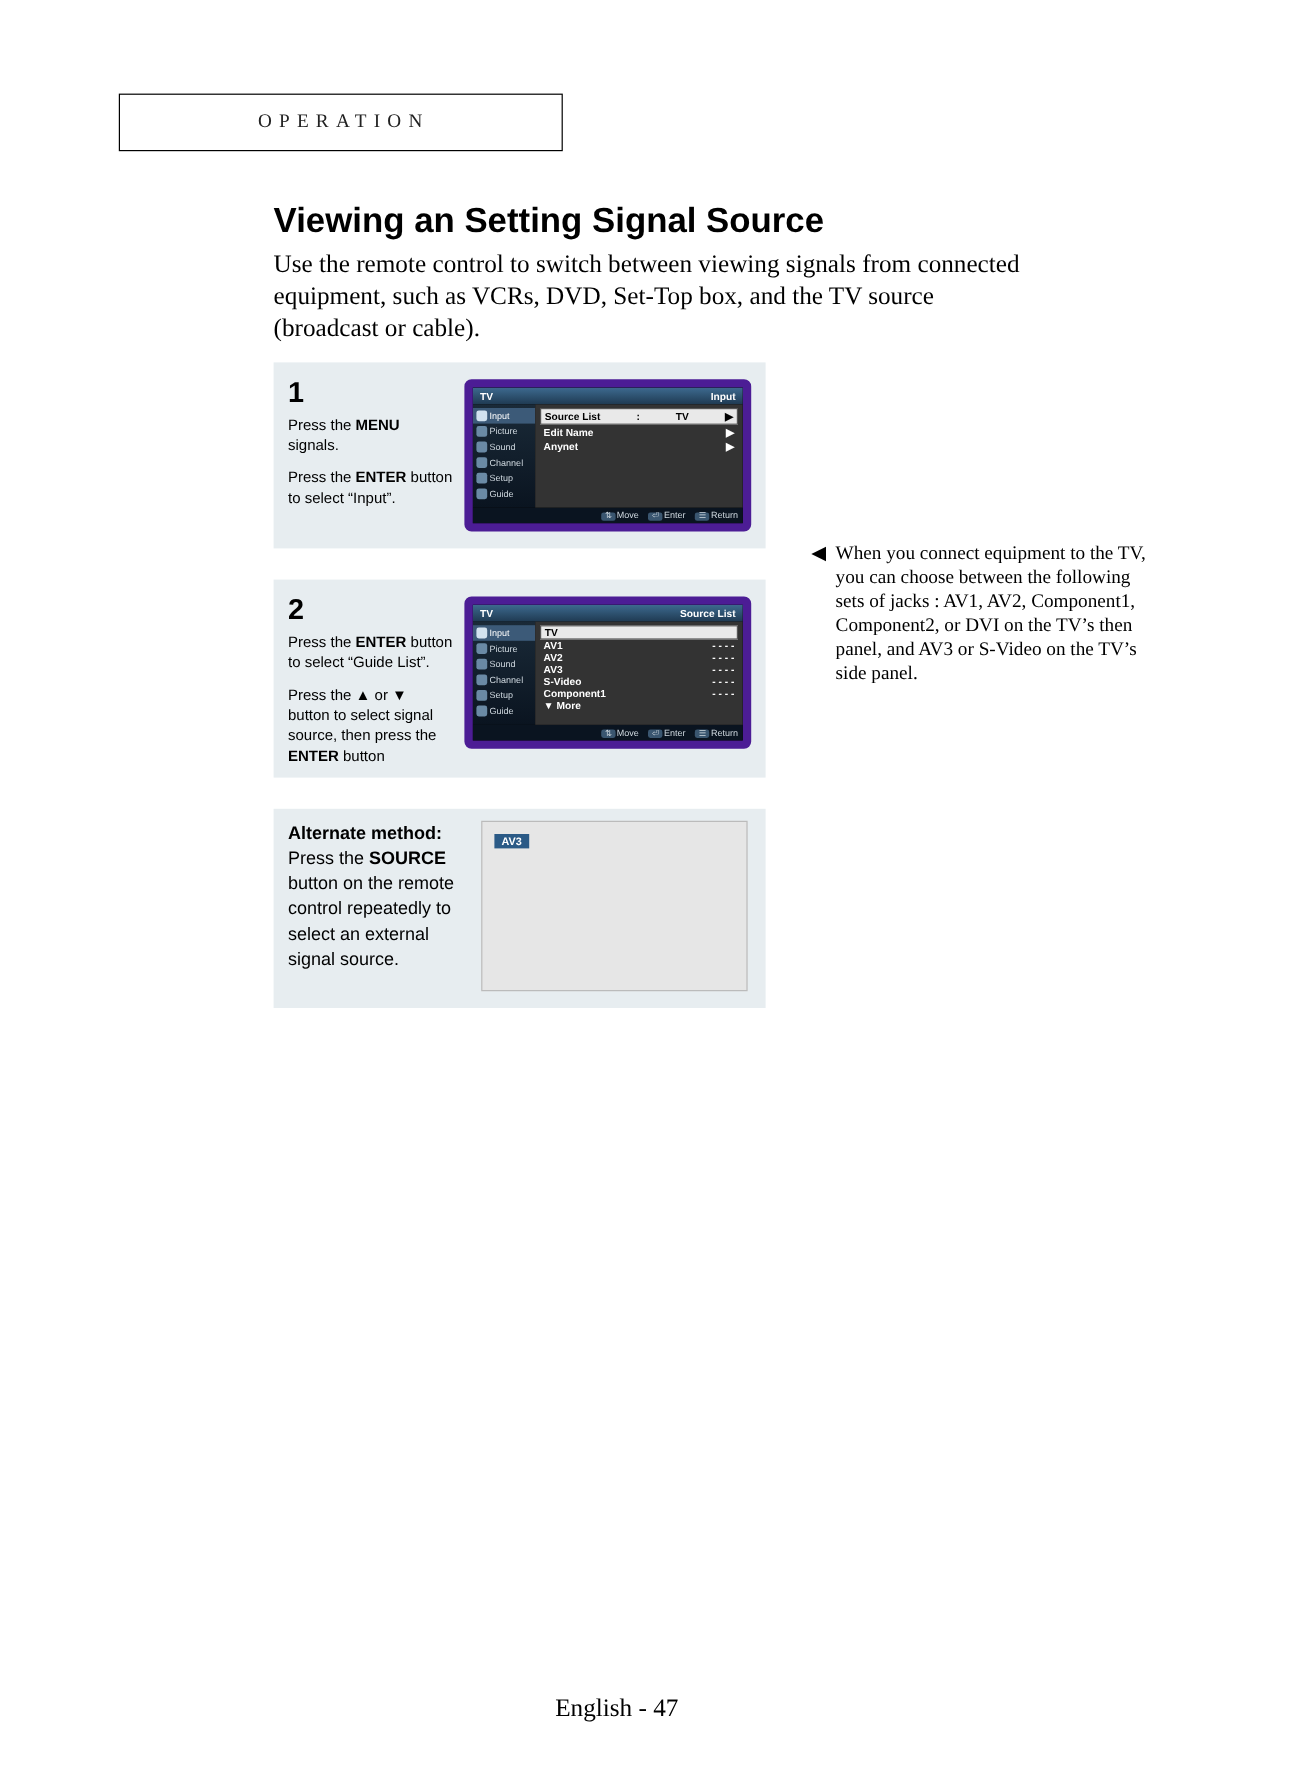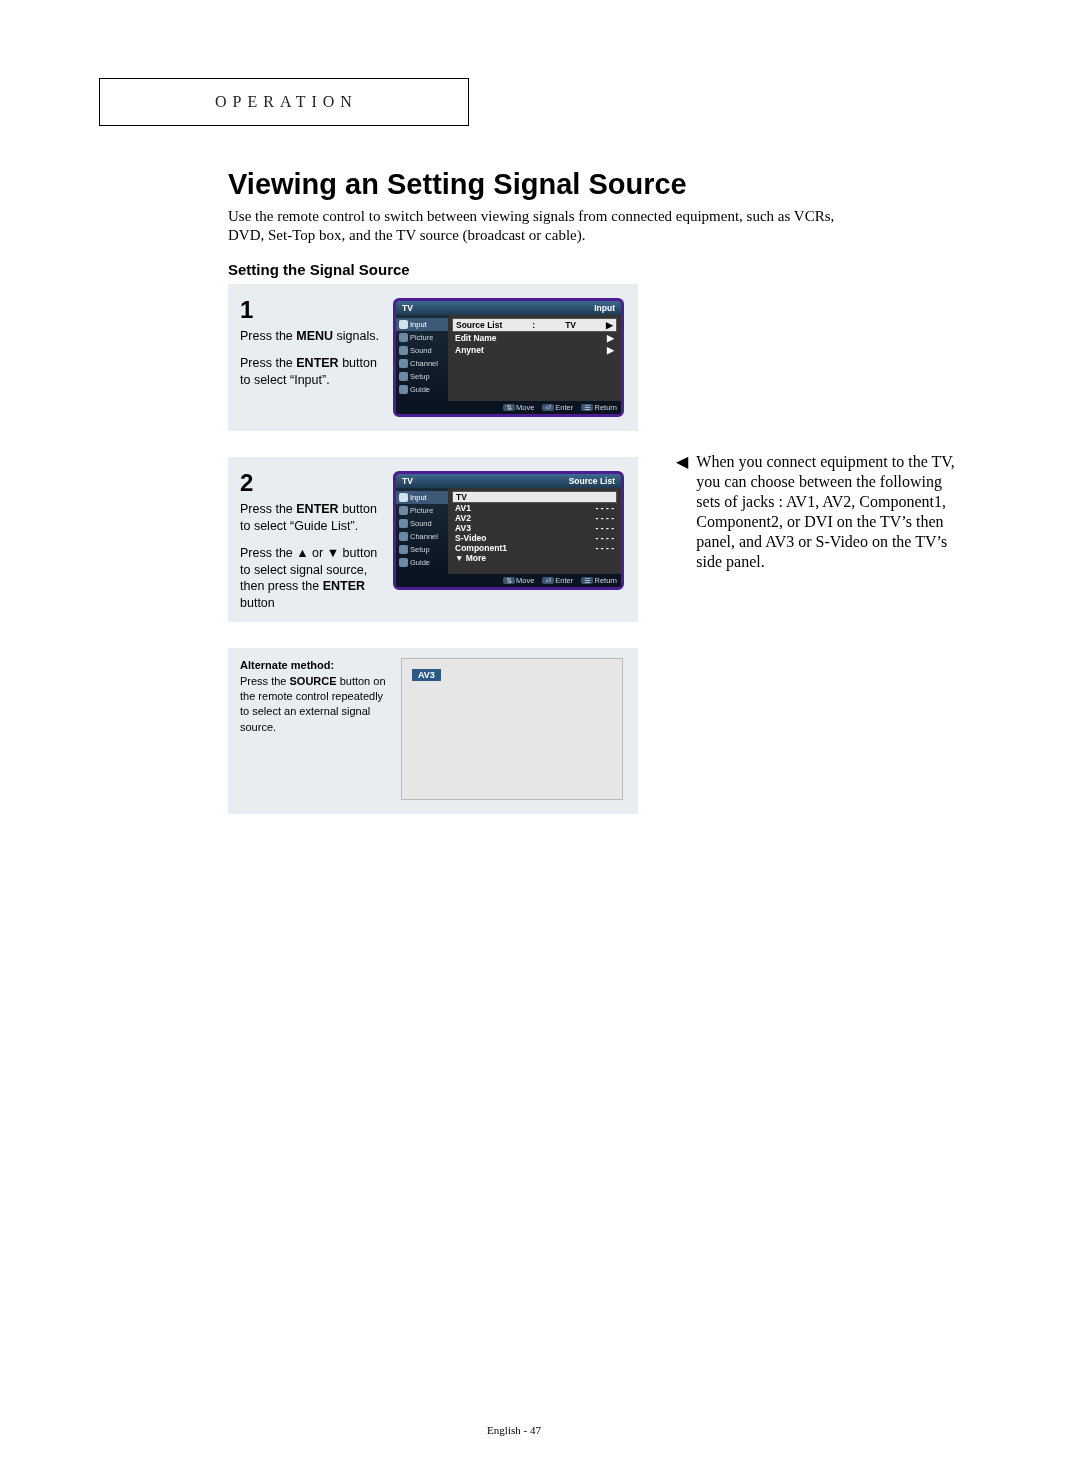--- a/index.html
+++ b/index.html
@@ -42,21 +42,21 @@
     width: 750px;
   }
   h1 {
     font-family: Arial, Helvetica, sans-serif;
     font-weight: bold;
     font-size: 29px;
     margin: 0 0 6px 0;
   }
   .intro {
     font-family: "Times New Roman", serif;
-    font-size: 15px;
+    font-size: 21px;
     line-height: 1.25;
     margin: 0 0 16px 0;
     width: 640px;
   }
   .subhead {
     font-family: Arial, Helvetica, sans-serif;
     font-weight: bold;
     font-size: 15px;
     margin: 0 0 6px 0;
   }
@@ -82,21 +82,21 @@
     margin-bottom: 2px;
   }
   .step-right {
     flex: 1;
     padding: 14px 12px 14px 0;
     box-sizing: border-box;
   }
   .osd {
     width: 225px;
     background: #000;
-    border: 3px solid #4c1d95;
+    border: 7px solid #4c1d95;
     color: #fff;
     font-size: 9px;
     font-family: Arial, Helvetica, sans-serif;
     position: relative;
     border-radius: 6px;
     overflow: hidden;
   }
   .osd-top {
     display: flex;
     justify-content: space-between;
@@ -186,21 +186,21 @@
   }
   .alt-block {
     width: 410px;
     background: #e7edf0;
     display: flex;
     padding: 10px 12px 14px 12px;
     box-sizing: border-box;
   }
   .alt-left {
     width: 155px;
-    font-size: 11px;
+    font-size: 15px;
     line-height: 1.4;
     font-family: Arial, Helvetica, sans-serif;
   }
   .alt-right {
     flex: 1;
     padding-left: 6px;
   }
   .screen-box {
     width: 220px;
     height: 140px;
@@ -234,37 +234,36 @@
     line-height: 1;
     padding-top: 2px;
   }
   .footer {
     position: absolute;
     bottom: 40px;
     left: 0;
     width: 1028px;
     text-align: center;
     font-family: "Times New Roman", serif;
-    font-size: 11px;
+    font-size: 21px;
   }
   .bold { font-weight: bold; }
 </style>
 </head>
 <body>
 
 <div class="page">
 
   <div class="header-box">
     <span>OPERATION</span>
   </div>
 
   <div class="main">
     <h1>Viewing an Setting Signal Source</h1>
     <p class="intro">Use the remote control to switch between viewing signals from connected equipment, such as VCRs, DVD, Set-Top box, and the TV source (broadcast or cable).</p>
-    <div class="subhead">Setting the Signal Source</div>
 
     <div class="step-block">
       <div class="step-left">
         <div class="step-num">1</div>
         <div>
           <span>Press the </span><span class="bold">MENU</span><span> signals.</span>
         </div>
         <div style="height:10px"></div>
         <div>
           <span>Press the </span><span class="bold">ENTER</span><span> button to select “Input”.</span>

